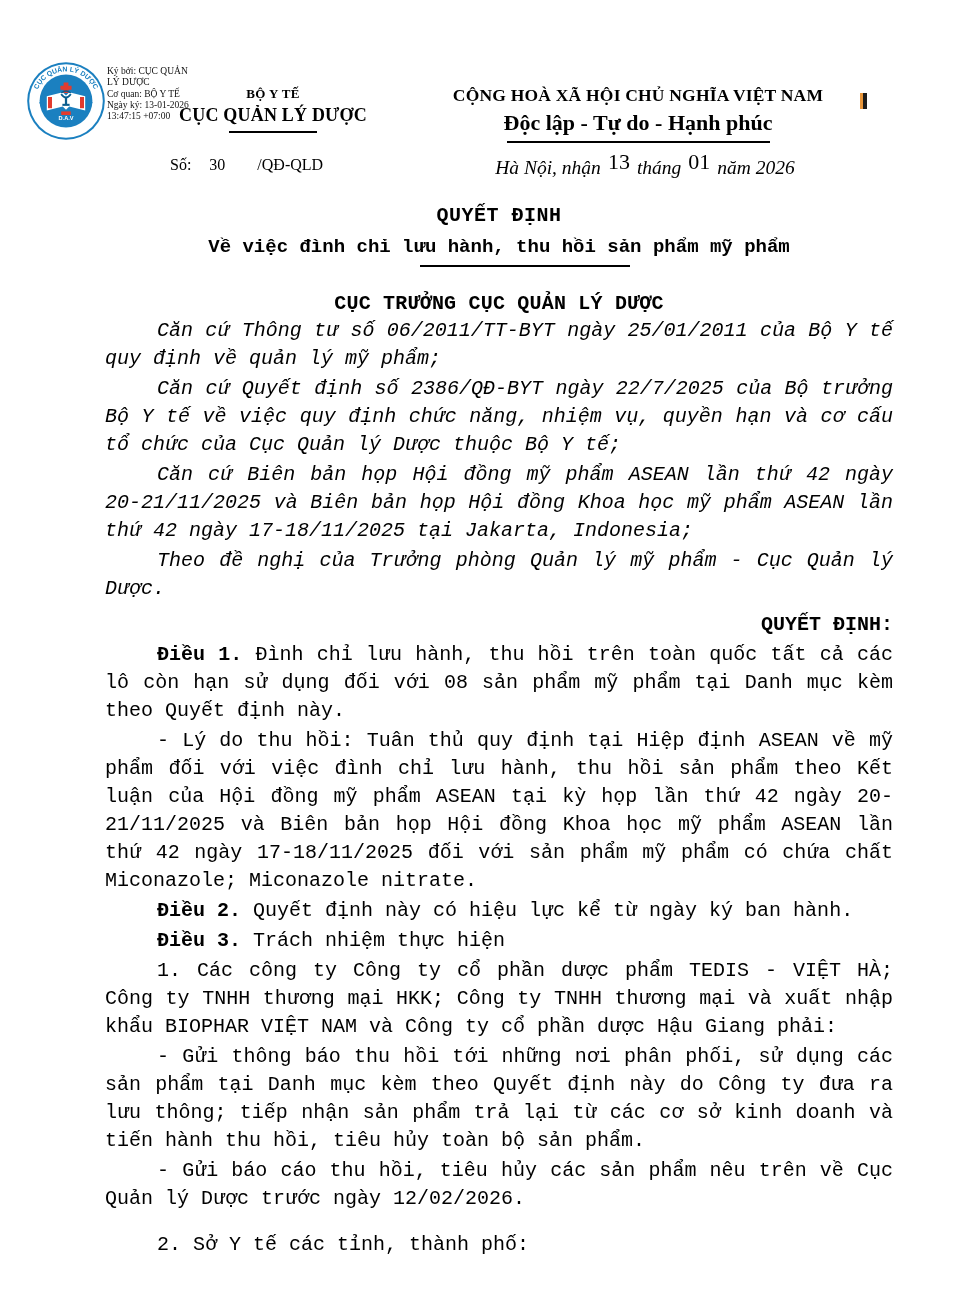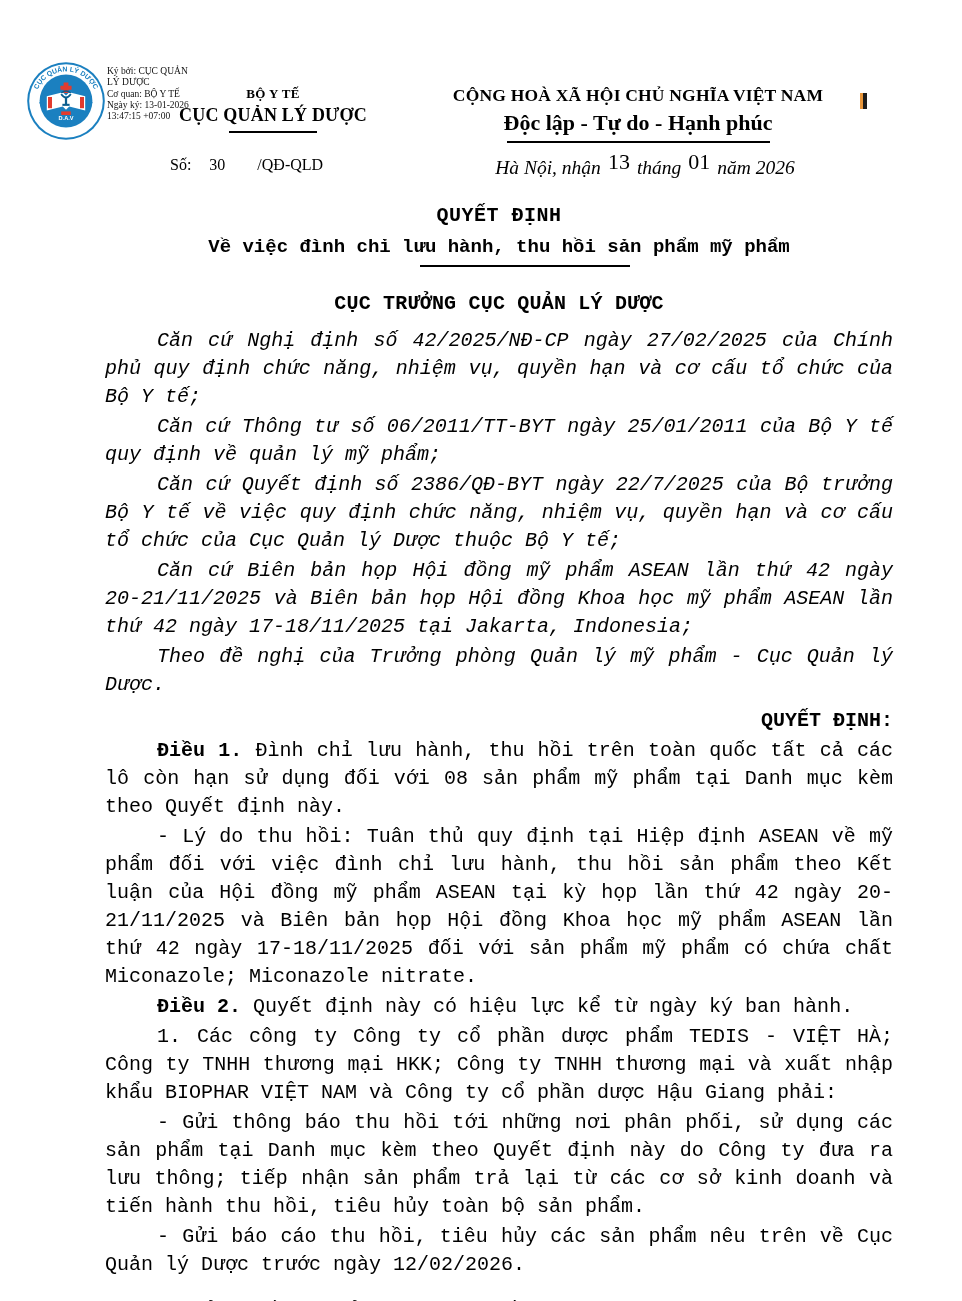--- a/index.html
+++ b/index.html
@@ -127,40 +127,43 @@
 
     <span class="edge-artifact"></span>
   </header>
 
   <main>
     <div class="doc-title">QUYẾT ĐỊNH</div>
     <div class="doc-subject">Về việc đình chỉ lưu hành, thu hồi sản phẩm mỹ phẩm</div>
     <div class="subject-rule"></div>
     <div class="issuer">CỤC TRƯỞNG CỤC QUẢN LÝ DƯỢC</div>
 
-    <p class="preamble first-preamble">Căn cứ Nghị định số 42/2025/NĐ-CP ngày 27/02/2025 của Chính phủ quy định chức năng, nhiệm vụ, quyền hạn và cơ cấu tổ chức của Bộ Y tế;</p>
     <p class="preamble">Căn cứ Thông tư số 06/2011/TT-BYT ngày 25/01/2011 của Bộ Y tế quy định về quản lý mỹ phẩm;</p>
     <p class="preamble">Căn cứ Quyết định số 2386/QĐ-BYT ngày 22/7/2025 của Bộ trưởng Bộ Y tế về việc quy định chức năng, nhiệm vụ, quyền hạn và cơ cấu tổ chức của Cục Quản lý Dược thuộc Bộ Y tế;</p>
     <p class="preamble">Căn cứ Biên bản họp Hội đồng mỹ phẩm ASEAN lần thứ 42 ngày 20-21/11/2025 và Biên bản họp Hội đồng Khoa học mỹ phẩm ASEAN lần thứ 42 ngày 17-18/11/2025 tại Jakarta, Indonesia;</p>
     <p class="preamble">Theo đề nghị của Trưởng phòng Quản lý mỹ phẩm - Cục Quản lý Dược.</p>
 
     <p class="decision-heading">QUYẾT ĐỊNH:</p>
 
     <p>
       <span class="lead">Điều 1.</span>
       <span>Đình chỉ lưu hành, thu hồi trên toàn quốc tất cả các lô còn hạn sử dụng đối với 08 sản phẩm mỹ phẩm tại Danh mục kèm theo Quyết định này.</span>
     </p>
     <p>
       <span>- Lý do thu hồi: Tuân thủ quy định tại Hiệp định ASEAN về mỹ phẩm đối với việc đình chỉ lưu hành, thu hồi sản phẩm theo Kết luận của Hội đồng mỹ phẩm ASEAN tại kỳ họp lần thứ 42 ngày 20-21/11/2025 và Biên bản họp Hội đồng Khoa học mỹ phẩm ASEAN lần thứ 42 ngày 17-18/11/2025 đối với sản phẩm mỹ phẩm có chứa chất Miconazole; Miconazole nitrate.</span>
     </p>
     <p>
       <span class="lead">Điều 2.</span>
       <span>Quyết định này có hiệu lực kể từ ngày ký ban hành.</span>
     </p>
     <p>
+      <span class="lead">Điều 3.</span>
+      <span>Trách nhiệm thực hiện</span>
+    </p>
+    <p>
       <span>1. Các công ty Công ty cổ phần dược phẩm TEDIS - VIỆT HÀ; Công ty TNHH thương mại HKK; Công ty TNHH thương mại và xuất nhập khẩu BIOPHAR VIỆT NAM và Công ty cổ phần dược Hậu Giang phải:</span>
     </p>
     <p>
       <span>- Gửi thông báo thu hồi tới những nơi phân phối, sử dụng các sản phẩm tại Danh mục kèm theo Quyết định này do Công ty đưa ra lưu thông; tiếp nhận sản phẩm trả lại từ các cơ sở kinh doanh và tiến hành thu hồi, tiêu hủy toàn bộ sản phẩm.</span>
     </p>
     <p>
       <span>- Gửi báo cáo thu hồi, tiêu hủy các sản phẩm nêu trên về Cục Quản lý Dược trước ngày 12/02/2026.</span>
     </p>
     <p class="spaced-top">
       <span>2. Sở Y tế các tỉnh, thành phố:</span>

